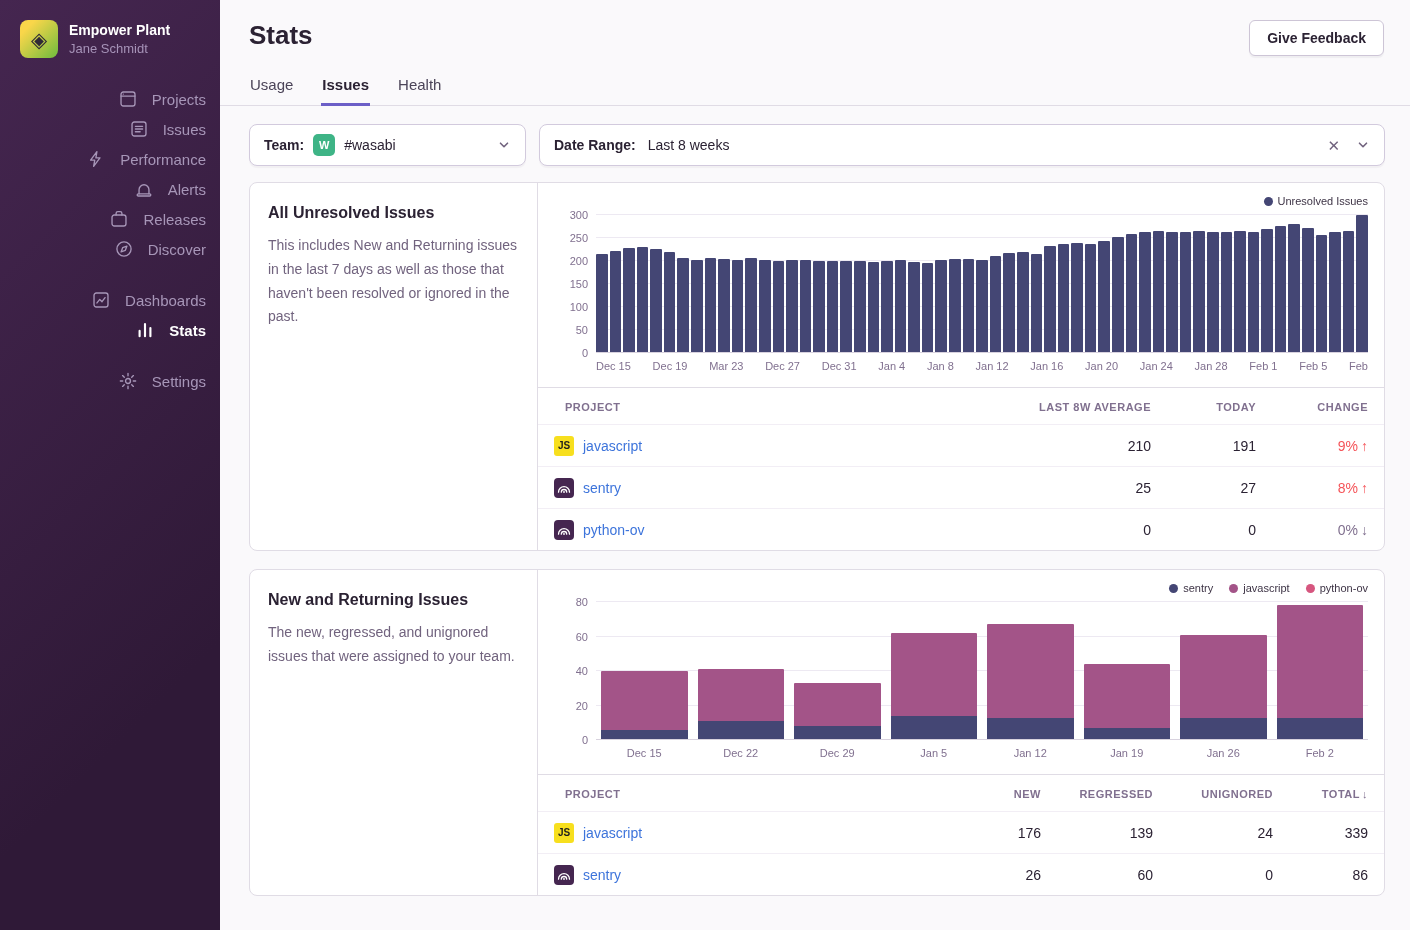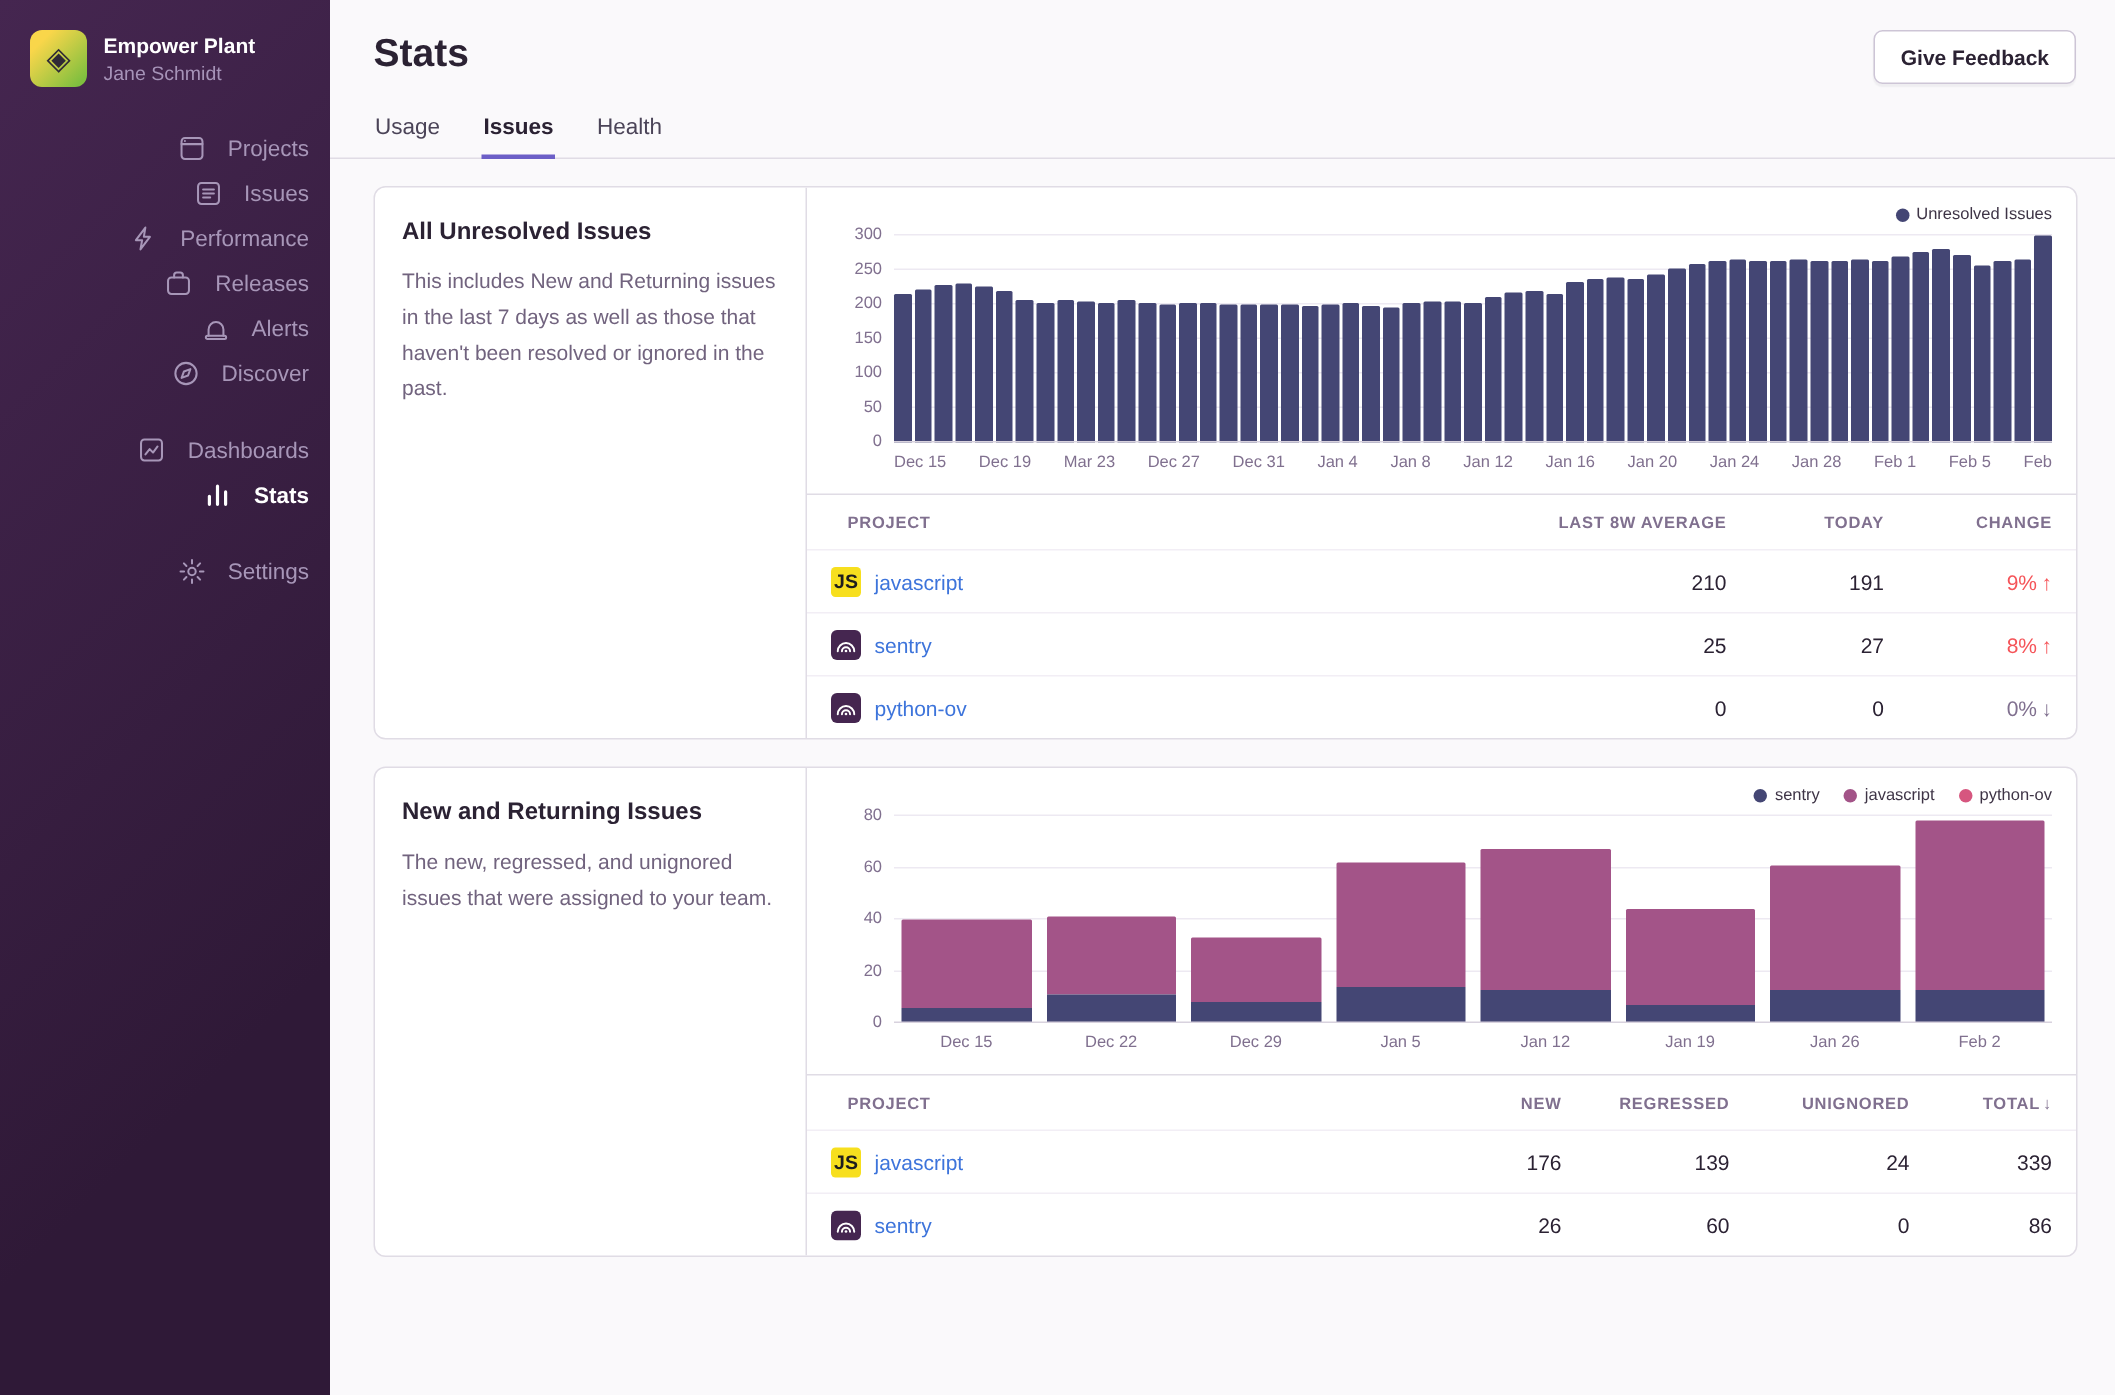--- a/index.html
+++ b/index.html
@@ -90,21 +90,21 @@
   .trow{display:grid;align-items:center;padding:0 16px;}
   .t1 .trow{grid-template-columns:1fr 170px 105px 112px;}
   .t2 .trow{grid-template-columns:1fr 130px 112px 120px 95px;}
   .thead{padding-top:13px;padding-bottom:11px;}
   .th{font-size:11px;font-weight:700;letter-spacing:.5px;color:#80708f;text-transform:uppercase;padding-left:11px;}
   .th.num,.td.num{text-align:right;}
   .trow.data{height:41px;font-size:14px;border-top:1px solid #f2eef5;}
   .proj{display:flex;align-items:center;gap:9px;min-width:0;}
   .proj a{color:#3d74db;text-decoration:none;cursor:pointer;}
   .picon{width:20px;height:20px;border-radius:3px;display:flex;align-items:center;justify-content:center;flex-shrink:0;}
-  .js-icon{background:#f7df1e;color:#1e1e1e;font-size:13px;font-weight:700;}
+  .js-icon{background:#f7df1e;color:#1e1e1e;font-size:10px;font-weight:700;}
   .change{display:flex;justify-content:flex-end;gap:3px;align-items:center;}
   .change.up{color:#f55459;}
   .change.flat{color:#80708f;}
   .sort-arrow{color:#80708f;margin-left:2px;}
 </style>
 </head>
 <body>
 
 <aside class="sidebar">
   <div class="org">
@@ -140,34 +140,34 @@
       <span class="nav-icon">
           <svg viewBox="0 0 16 16" fill="none" stroke="currentColor" stroke-width="1.2" stroke-linecap="round" stroke-linejoin="round">
             <path d="M8.8 1.5L3.2 9h3.7l-1 5.5L11.5 7H7.9z"></path>
           </svg>
         </span>
       <span>Performance</span>
     </a>
     <a class="nav-item">
       <span class="nav-icon">
           <svg viewBox="0 0 16 16" fill="none" stroke="currentColor" stroke-width="1.2" stroke-linecap="round" stroke-linejoin="round">
+            <path d="M3.6 12.3V8.6a4.4 4.4 0 018.8 0v3.7"></path>
+            <rect x="2" y="12.3" width="12" height="1.9" rx=".9"></rect>
+          </svg>
+        </span>
+      <span>Alerts</span>
+    </a>
+    <a class="nav-item">
+      <span class="nav-icon">
+          <svg viewBox="0 0 16 16" fill="none" stroke="currentColor" stroke-width="1.2" stroke-linecap="round" stroke-linejoin="round">
             <rect x="1.8" y="4.4" width="12.4" height="9.8" rx="2"></rect>
             <path d="M5.4 4.4V3.1a1.6 1.6 0 011.6-1.6h2a1.6 1.6 0 011.6 1.6v1.3"></path>
           </svg>
         </span>
       <span>Releases</span>
-    </a>
-    <a class="nav-item">
-      <span class="nav-icon">
-          <svg viewBox="0 0 16 16" fill="none" stroke="currentColor" stroke-width="1.2" stroke-linecap="round" stroke-linejoin="round">
-            <path d="M3.6 12.3V8.6a4.4 4.4 0 018.8 0v3.7"></path>
-            <rect x="2" y="12.3" width="12" height="1.9" rx=".9"></rect>
-          </svg>
-        </span>
-      <span>Alerts</span>
     </a>
     <a class="nav-item">
       <span class="nav-icon">
           <svg viewBox="0 0 16 16" fill="none" stroke="currentColor" stroke-width="1.2" stroke-linecap="round" stroke-linejoin="round">
             <circle cx="8" cy="8" r="6.3"></circle>
             <path d="M10.6 5.4L9.2 9.2l-3.8 1.4 1.4-3.8z"></path>
           </svg>
         </span>
       <span>Discover</span>
     </a>
@@ -206,20 +206,43 @@
     <button class="feedback-btn">Give Feedback</button>
   </div>
 
   <div class="tabs">
     <div class="tab">Usage</div>
     <div class="tab active">Issues</div>
     <div class="tab">Health</div>
   </div>
 
   <div class="content">
+    <div class="filter-row">
+      <div class="select team-select">
+        <span class="flabel">Team:</span>
+        <span class="team-badge">W</span>
+        <span class="fvalue">#wasabi</span>
+        <span class="chev">
+            <svg width="14" height="14" viewBox="0 0 14 14">
+              <path d="M3.5 5.2L7 8.7l3.5-3.5" fill="none" stroke="currentColor" stroke-width="1.6" stroke-linecap="round" stroke-linejoin="round"></path>
+            </svg>
+          </span>
+      </div>
+      <div class="select date-select">
+        <span class="flabel">Date Range:</span>
+        <span class="fvalue2">Last 8 weeks</span>
+        <span class="spacer"></span>
+        <span class="clear">✕</span>
+        <span class="chev">
+            <svg width="14" height="14" viewBox="0 0 14 14">
+              <path d="M3.5 5.2L7 8.7l3.5-3.5" fill="none" stroke="currentColor" stroke-width="1.6" stroke-linecap="round" stroke-linejoin="round"></path>
+            </svg>
+          </span>
+      </div>
+    </div>
 
     <section class="panel">
       <div class="panel-left">
         <h2 class="panel-title">All Unresolved Issues</h2>
         <p class="panel-desc">This includes New and Returning issues in the last 7 days as well as those that haven't been resolved or ignored in the past.</p>
       </div>
       <div class="panel-right">
         <div class="chart-wrap">
           <div class="legend">
             <span class="legend-item">

